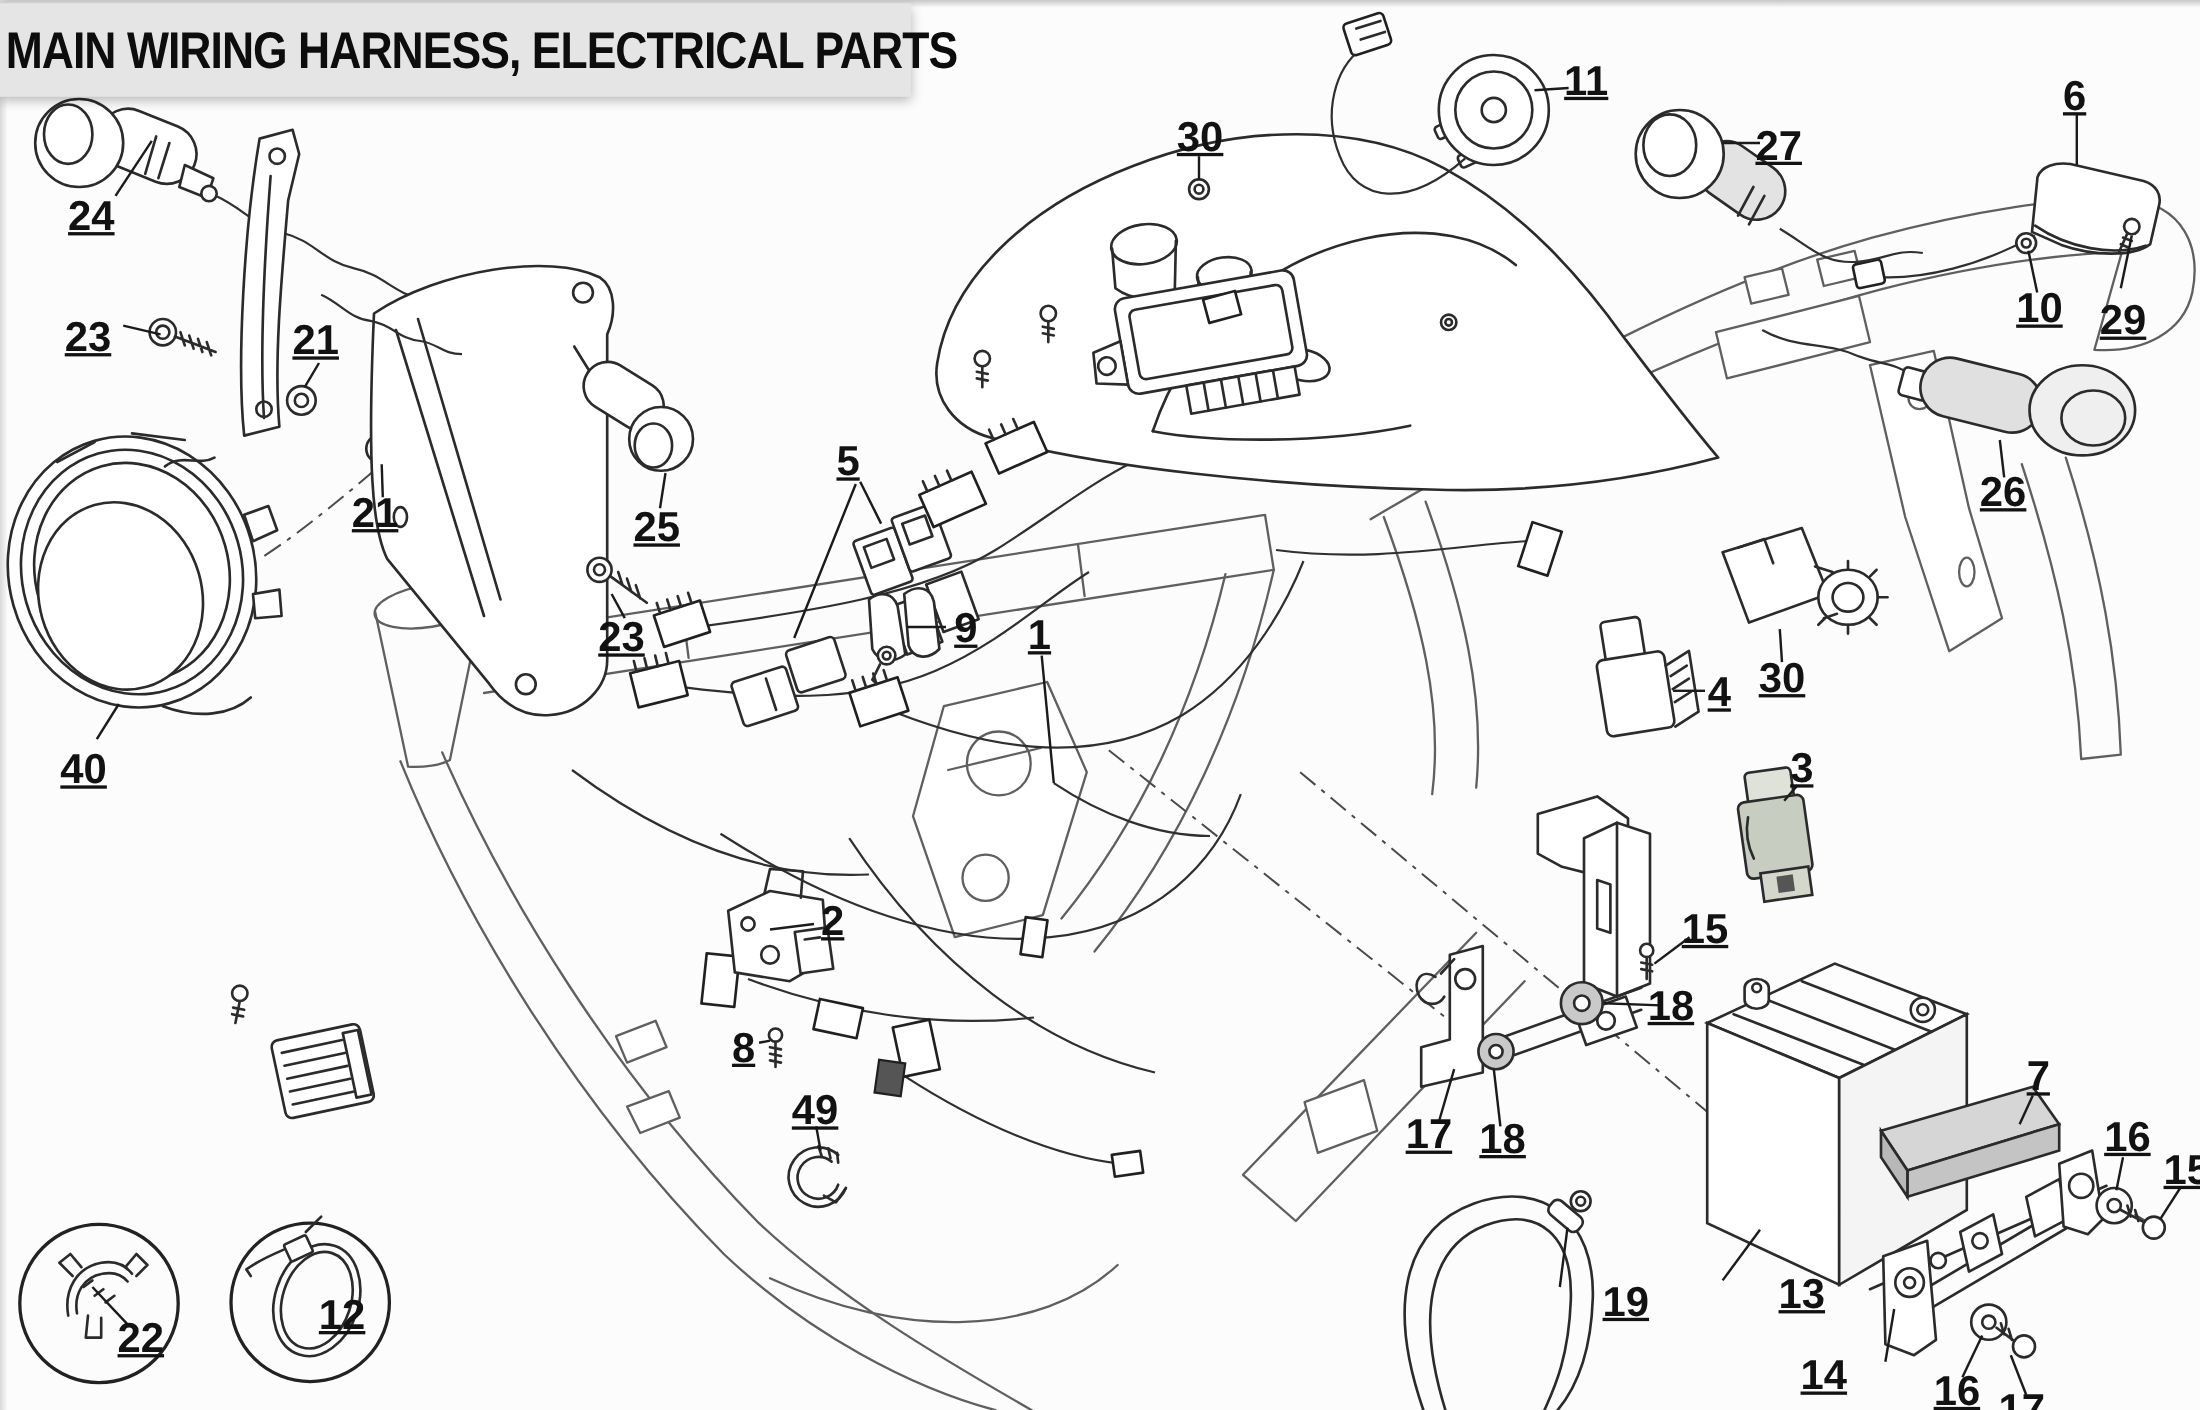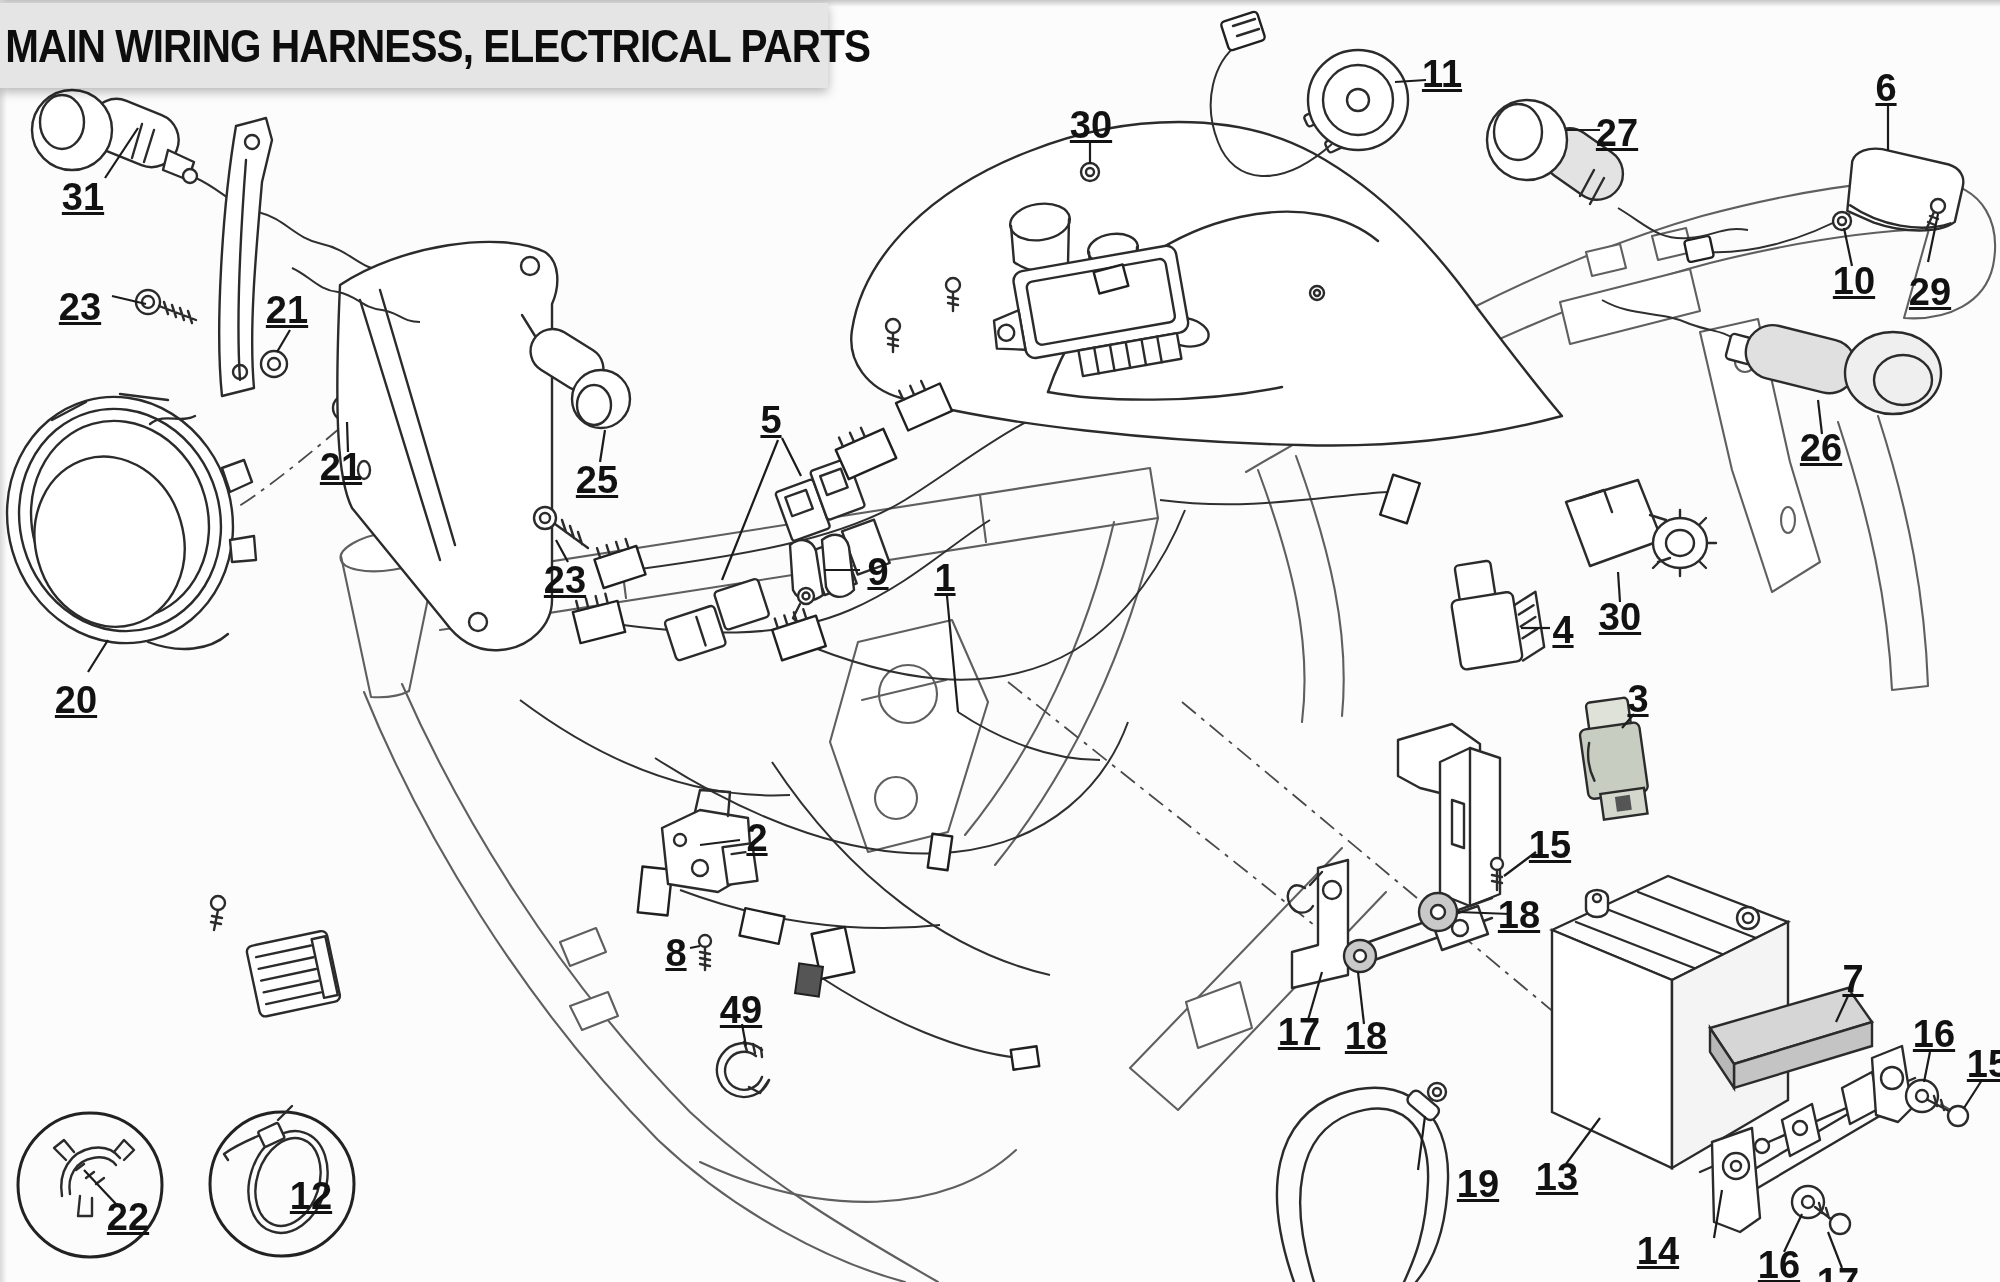--- a/index.html
+++ b/index.html
@@ -481,27 +481,27 @@
       <path class="leader" d="M1848,996 L1836,1022"></path>
       <path class="leader" d="M1930,1052 L1924,1082"></path>
       <path class="leader" d="M1982,1080 L1964,1108"></path>
       <path class="leader" d="M1418,1170 L1425,1116"></path>
       <path class="leader" d="M1714,1238 L1722,1190"></path>
       <path class="leader" d="M1784,1252 L1802,1214"></path>
       <path class="leader" d="M1842,1268 L1828,1232"></path>
     </g>
   </svg>
 
-  <div class="co" style="left:83px;top:197px">31</div>
+  <div class="co" style="left:83px;top:197px">24</div>
   <div class="co" style="left:80px;top:307px">23</div>
   <div class="co" style="left:287px;top:310px">21</div>
   <div class="co" style="left:341px;top:467px">21</div>
   <div class="co" style="left:565px;top:580px">23</div>
   <div class="co" style="left:597px;top:480px">25</div>
-  <div class="co" style="left:76px;top:700px">20</div>
+  <div class="co" style="left:76px;top:700px">40</div>
   <div class="co" style="left:771px;top:420px">5</div>
   <div class="co" style="left:878px;top:572px">9</div>
   <div class="co" style="left:945px;top:578px">1</div>
   <div class="co" style="left:757px;top:838px">2</div>
   <div class="co" style="left:676px;top:953px">8</div>
   <div class="co" style="left:741px;top:1010px">49</div>
   <div class="co" style="left:128px;top:1217px">22</div>
   <div class="co" style="left:311px;top:1196px">12</div>
   <div class="co" style="left:1091px;top:125px">30</div>
   <div class="co" style="left:1442px;top:74px">11</div>
@@ -510,21 +510,21 @@
   <div class="co" style="left:1854px;top:281px">10</div>
   <div class="co" style="left:1930px;top:292px">29</div>
   <div class="co" style="left:1821px;top:448px">26</div>
   <div class="co" style="left:1620px;top:617px">30</div>
   <div class="co" style="left:1563px;top:630px">4</div>
   <div class="co" style="left:1638px;top:699px">3</div>
   <div class="co" style="left:1550px;top:845px">15</div>
   <div class="co" style="left:1519px;top:915px">18</div>
   <div class="co" style="left:1299px;top:1032px">17</div>
   <div class="co" style="left:1366px;top:1036px">18</div>
-  <div class="co" style="left:1557px;top:1177px">13</div>
+  <div class="co" style="left:1638px;top:1177px">13</div>
   <div class="co" style="left:1853px;top:979px">7</div>
   <div class="co" style="left:1934px;top:1034px">16</div>
   <div class="co" style="left:1988px;top:1064px">15</div>
   <div class="co" style="left:1478px;top:1184px">19</div>
   <div class="co" style="left:1658px;top:1251px">14</div>
   <div class="co" style="left:1779px;top:1265px">16</div>
   <div class="co" style="left:1838px;top:1282px">17</div>
 
   <div class="title-band">
     <div class="t">MAIN WIRING HARNESS, ELECTRICAL PARTS</div>

